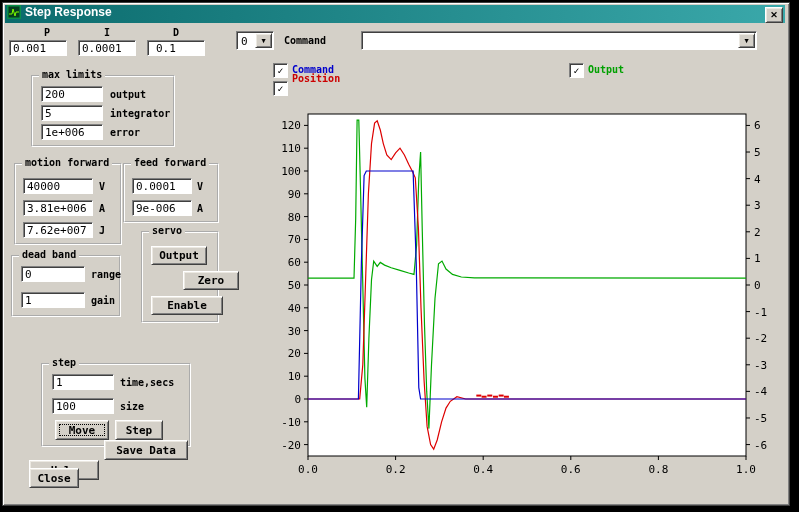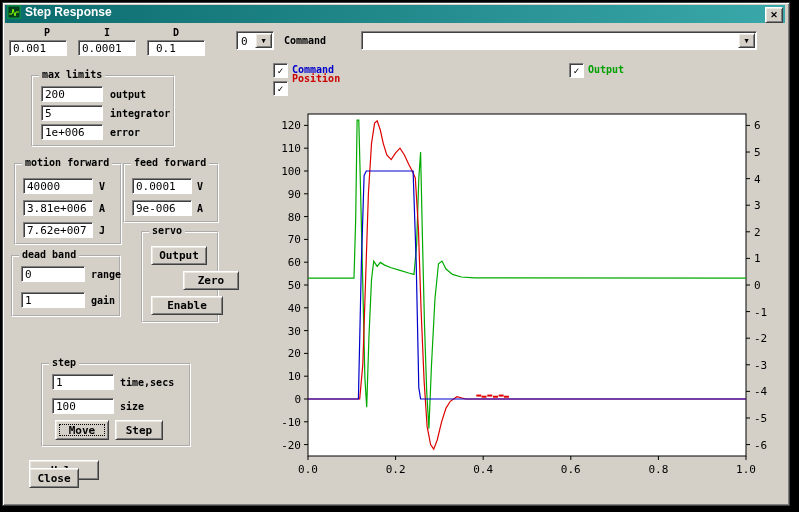--- a/index.html
+++ b/index.html
@@ -139,20 +139,21 @@
     <input class="field" style="left: 9px; top: 33px; width: 62px;" value="100">
     <div class="lbl" style="left:77px;top:36px;">size</div>
     <button class="btn raised" style="left:12px;top:55px;width:54px;height:20px;">
       <span>Move</span>
       <span class="focus-rect"></span>
     </button>
     <button class="btn raised" style="left:72px;top:55px;width:48px;height:20px;">Step</button>
   </div>
 
   <button class="btn raised" style="left:26px;top:457px;width:70px;height:20px;">Help</button>
+  <button class="btn raised" style="left:101px;top:437px;width:84px;height:20px;">Save Data</button>
   <button class="btn raised" style="left:26px;top:465px;width:50px;height:20px;">Close</button>
 
   <div style="position:absolute;left:228px;top:93px;">
     <svg id="chart" width="555" height="395">
         <rect x="77" y="18" width="438" height="342" fill="#ffffff" stroke="#000000" stroke-width="1"></rect>
         <line x1="73" y1="348.6" x2="77" y2="348.6" stroke="#000"></line>
         <text x="70" y="352.6" text-anchor="end" font-size="11" fill="#000">-20</text>
         <line x1="73" y1="325.8" x2="77" y2="325.8" stroke="#000"></line>
         <text x="70" y="329.8" text-anchor="end" font-size="11" fill="#000">-10</text>
         <line x1="73" y1="303" x2="77" y2="303" stroke="#000"></line>

